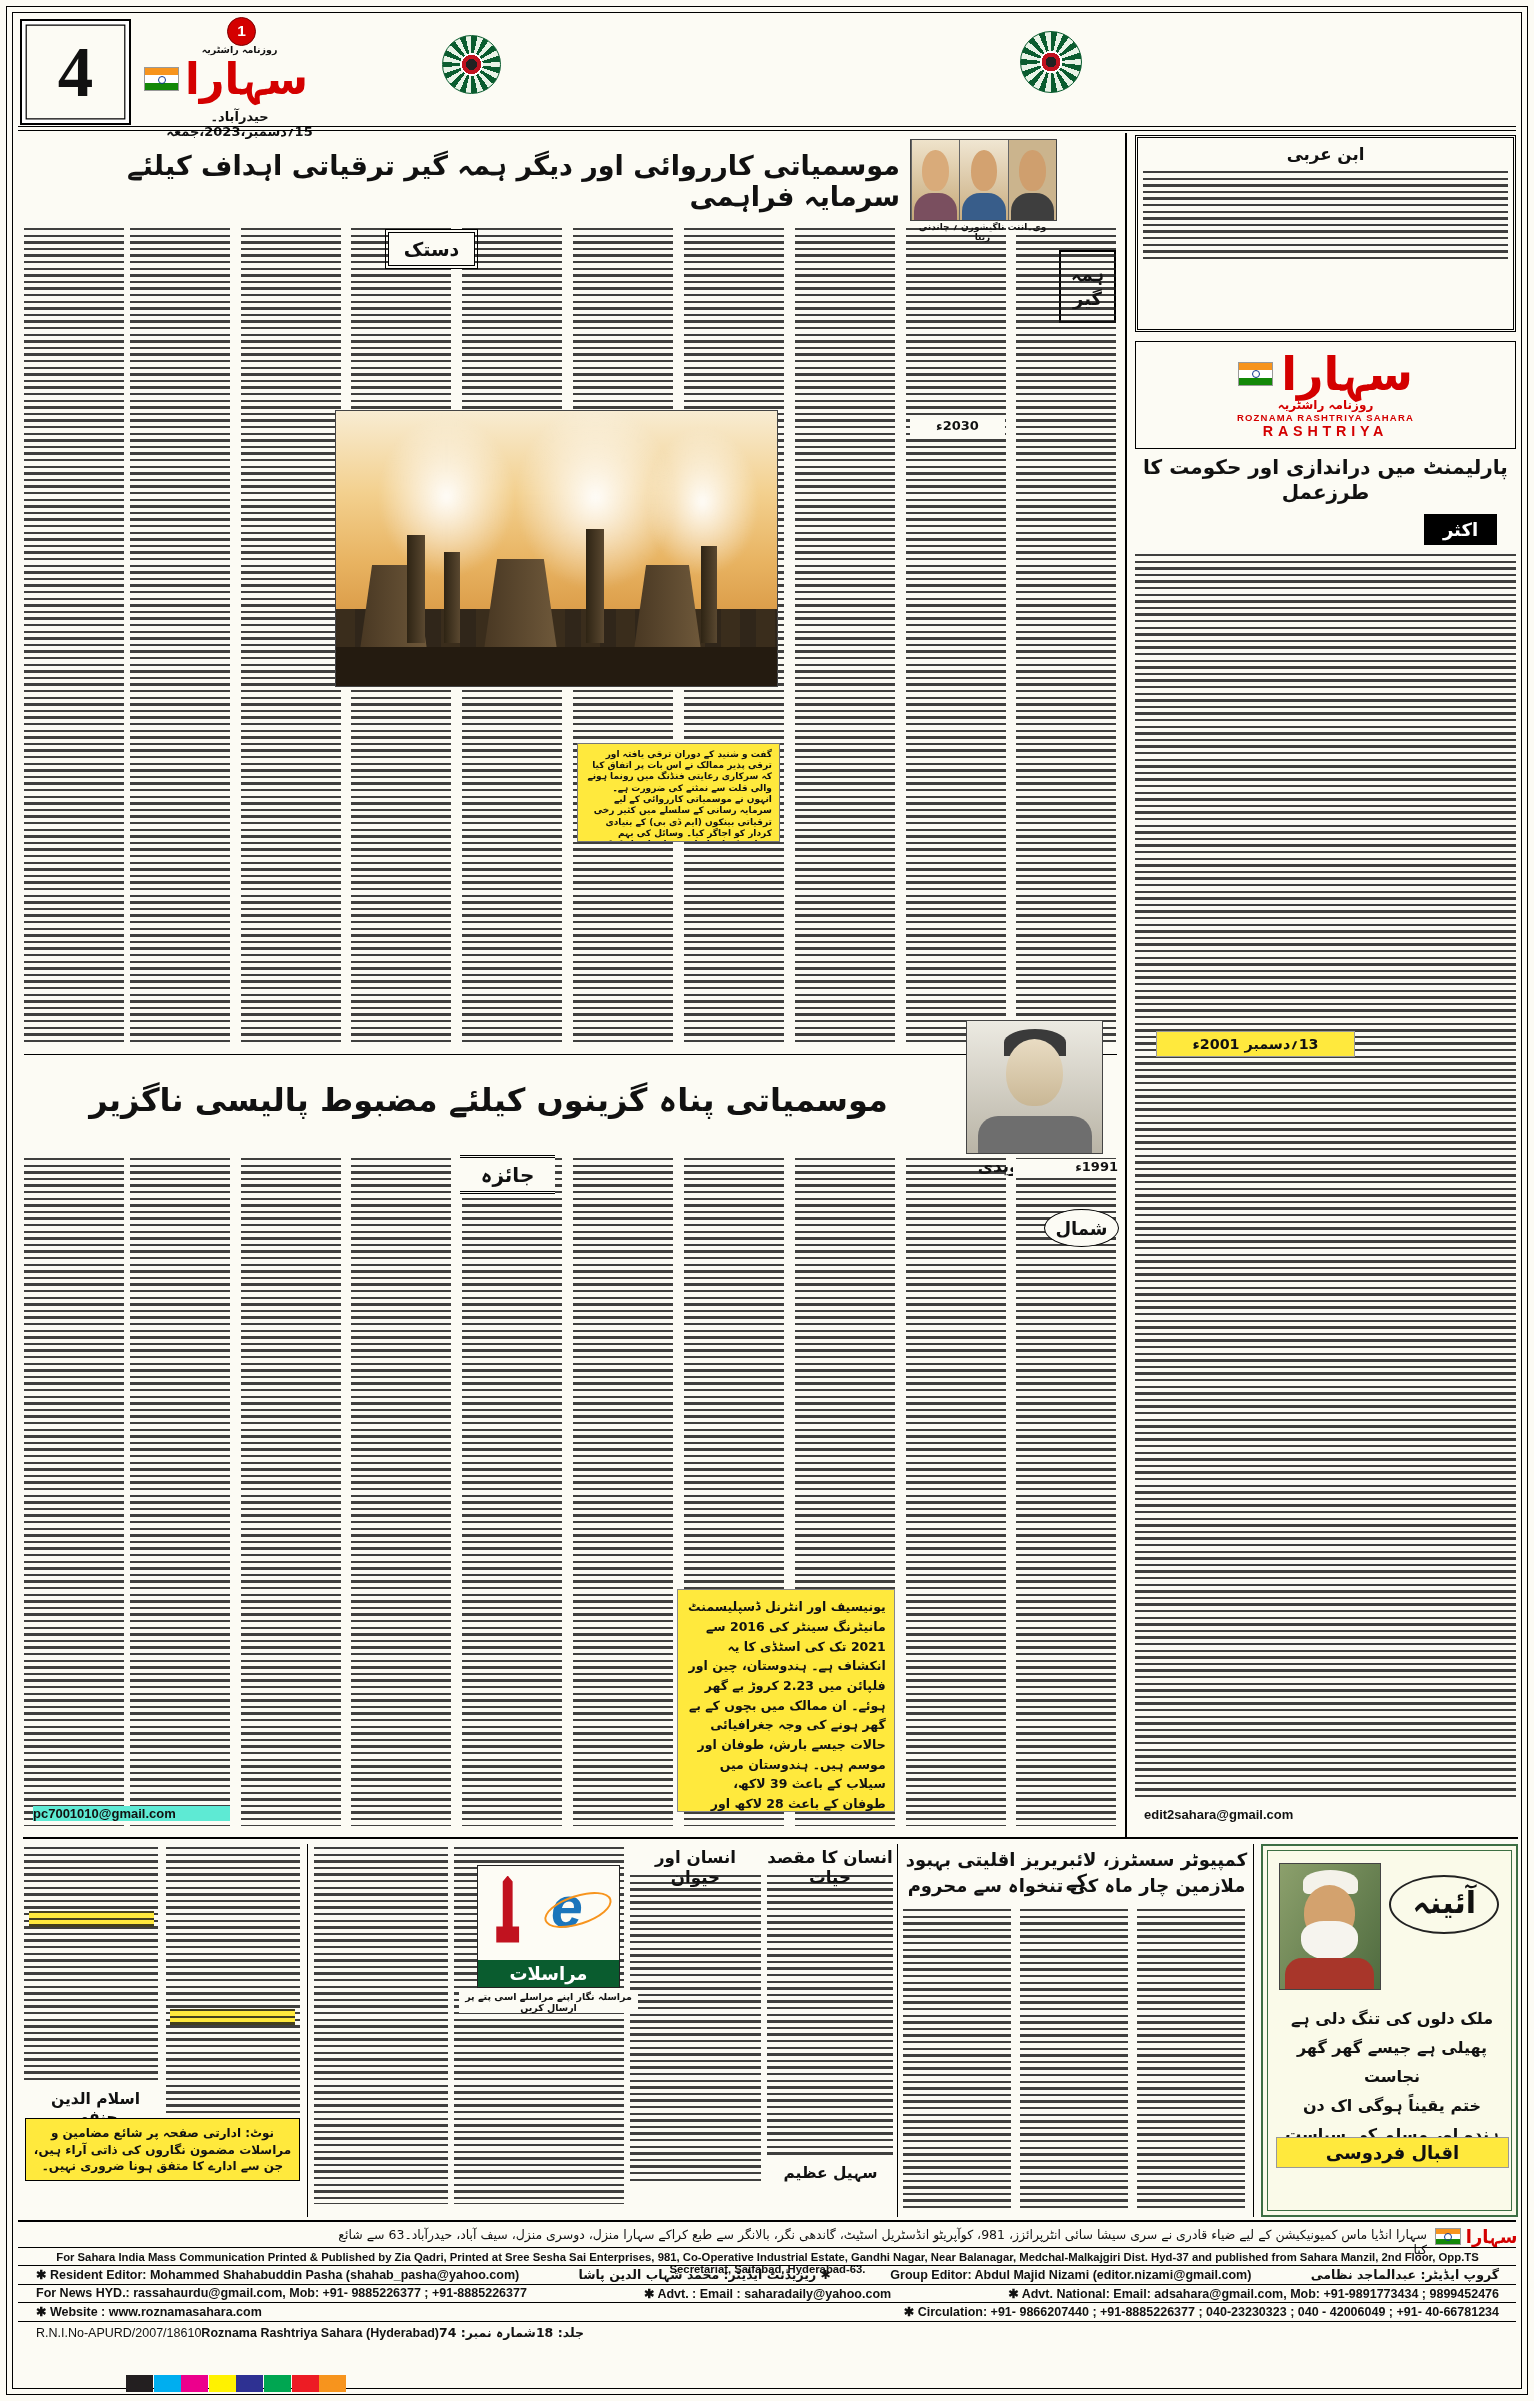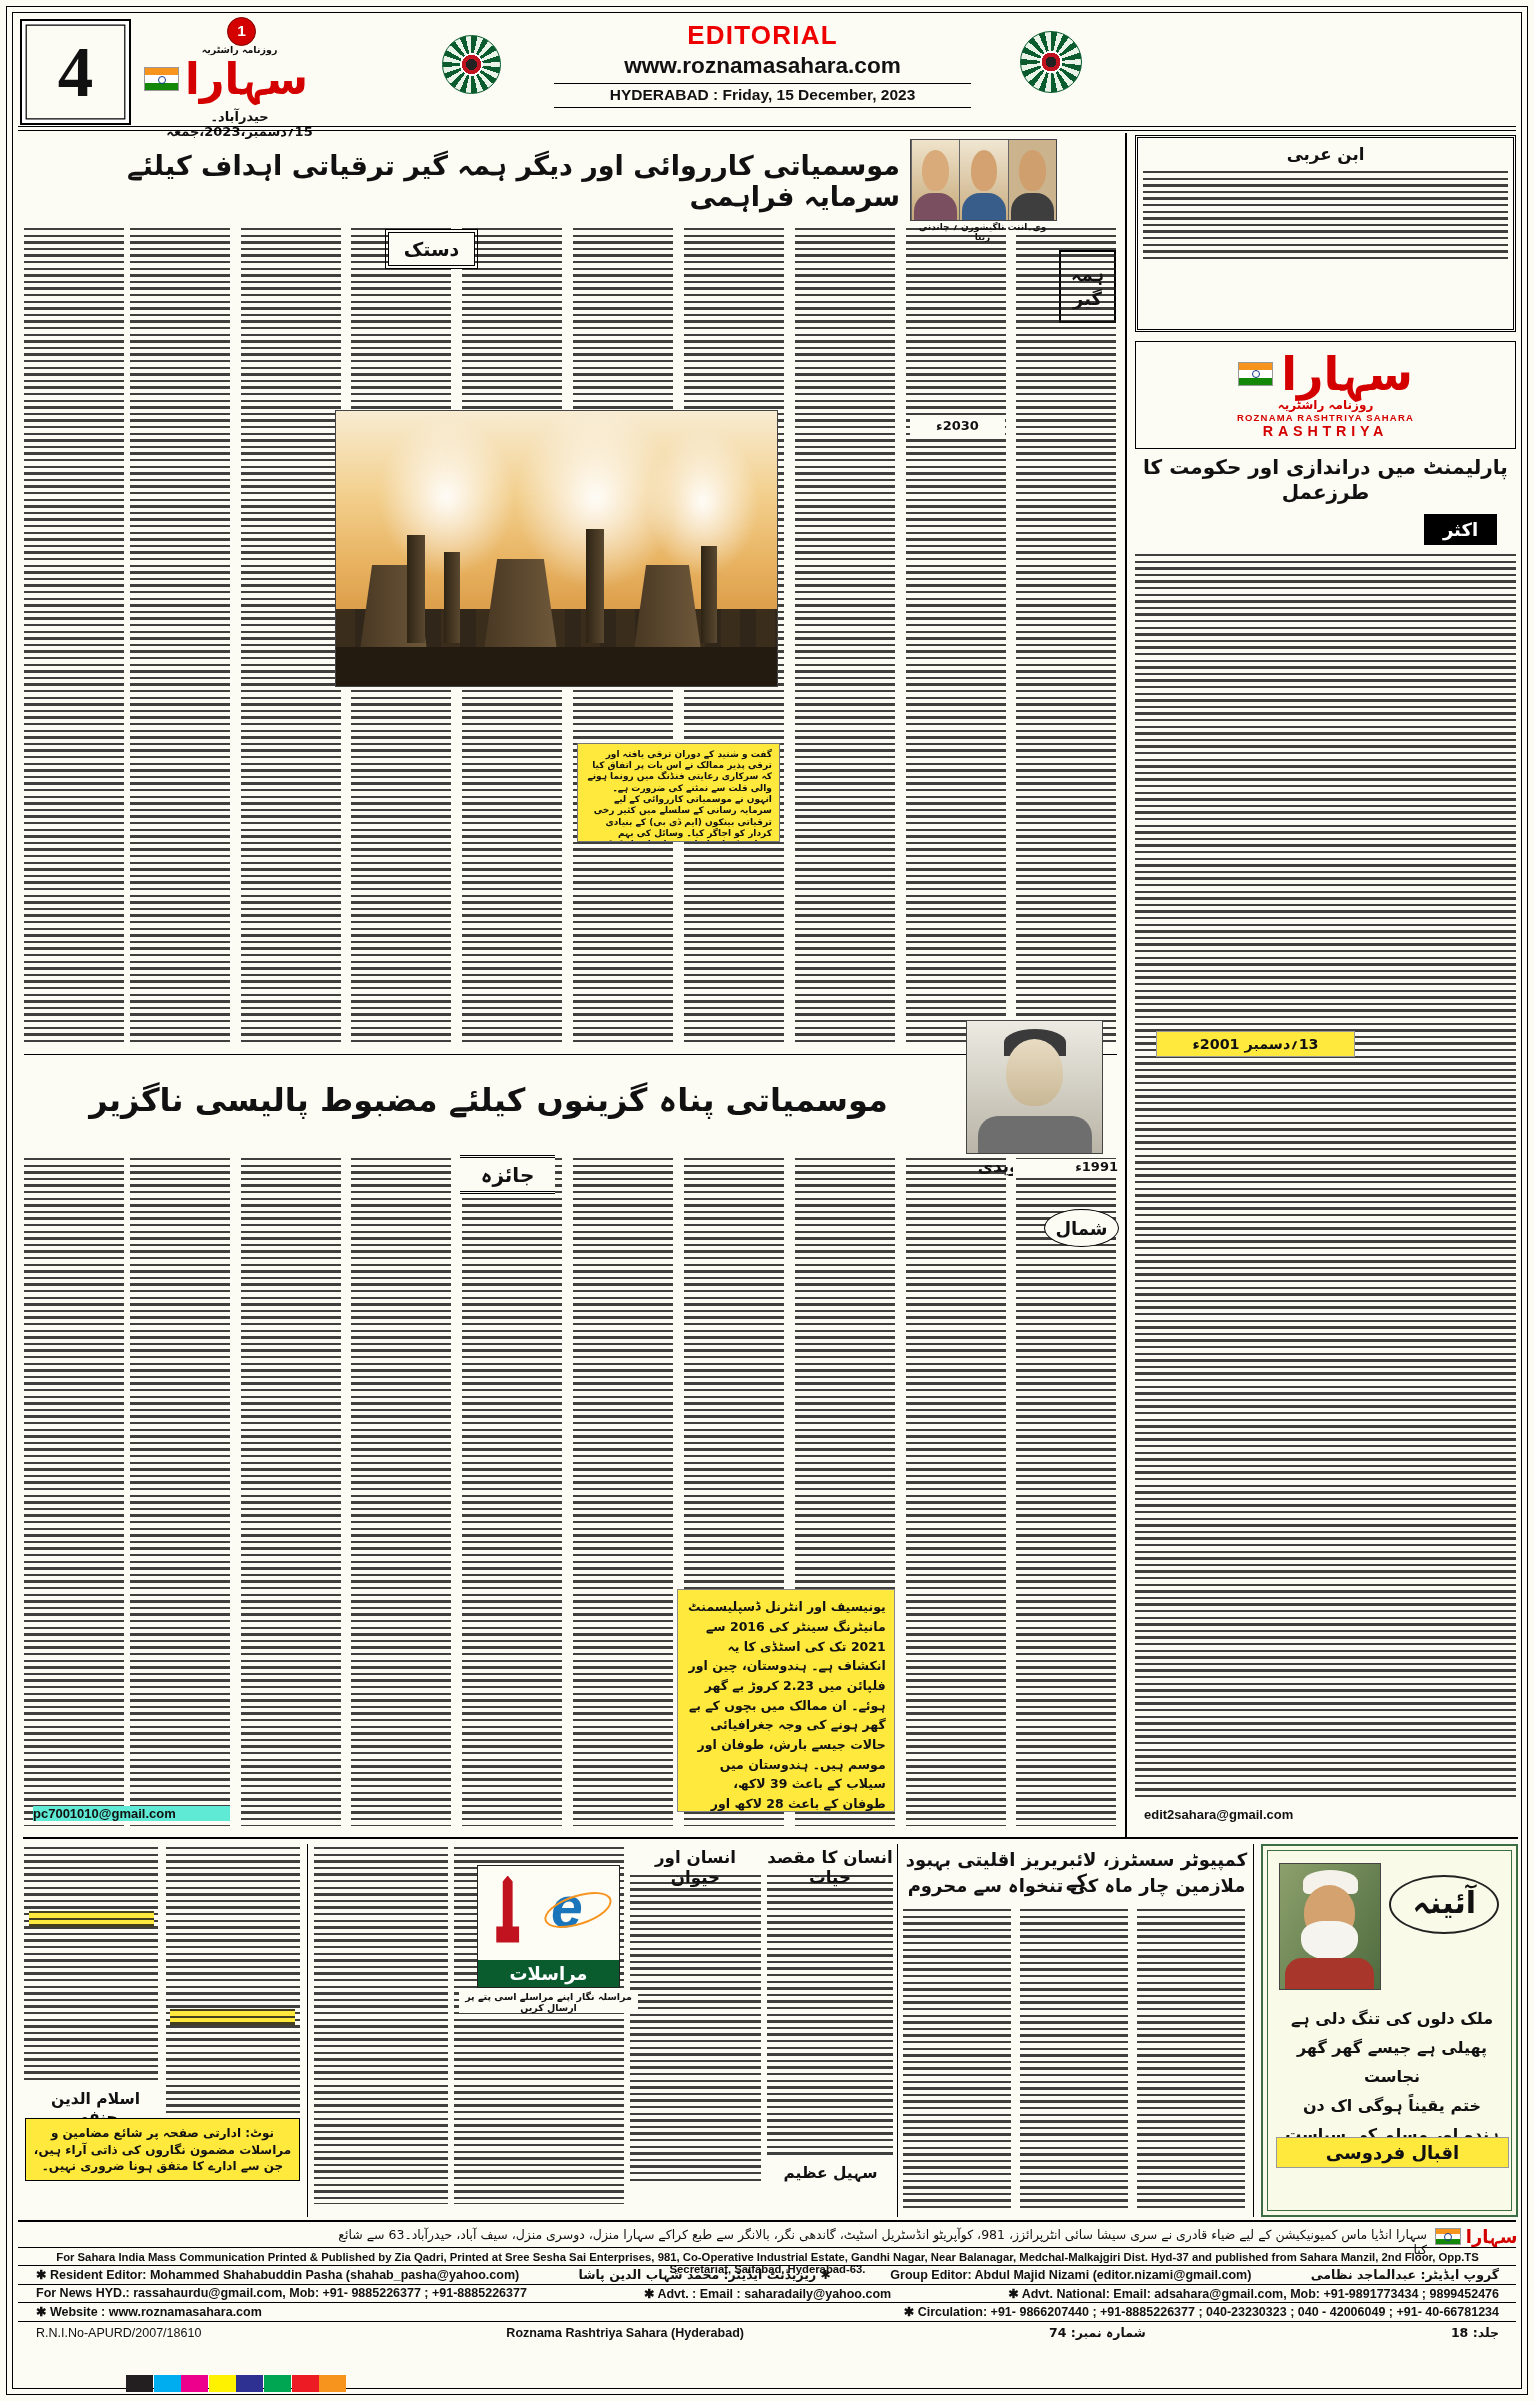--- a/index.html
+++ b/index.html
@@ -75,25 +75,20 @@
     <div class="abs" style="left:6px;top:41px;width:197px;display:flex;align-items:center;gap:6px;">
       <div class="flag"></div>
       <div class="ur b red" style="font-size:43px;line-height:1;">سہارا</div>
     </div>
     <div class="abs ur ctr b" style="left:0;top:92px;width:203px;font-size:13px;">حیدرآباد۔15؍دسمبر،2023،جمعہ</div>
   </div>
 
   <div class="medallion" style="left:442px;top:35px;width:57px;height:57px;"></div>
   <div class="medallion" style="left:1020px;top:31px;width:60px;height:60px;"></div>
 
-  <div class="abs ctr" style="left:524px;top:20px;width:477px;">
-    <div class="en b" style="color:#e00;font-size:26px;letter-spacing:1.2px;">EDITORIAL</div>
-    <div class="en b" style="font-size:22.6px;margin-top:2.4px;">www.roznamasahara.com</div>
-    <div class="en b" style="font-size:15.5px;margin:3.6px auto 0;width:417px;border-top:1.2px solid #000;border-bottom:1.8px solid #000;padding:2.4px 0;">HYDERABAD  : Friday, 15 December, 2023</div>
-  </div>
 
 
   <div class="abs" style="left:18px;top:126px;width:1498px;height:3px;border-top:1.8px solid #000;border-bottom:1.2px solid #000;"></div>
 
   <div class="vr" style="left:1125px;top:133px;width:1.8px;height:1705px;"></div>
 
   <div class="abs ur ctr" style="left:1135px;top:135px;width:381px;height:197px;border:3.6px double #000;box-sizing:border-box;padding:4.8px;">
     <div class="b" style="font-size:16.7px;margin-top:1.2px;">ابن عربی</div>
     <div class="st" style="position:relative;margin-top:7.1px;height:89px;width:100%;"></div>
   </div>
@@ -283,21 +278,21 @@
     <span>✱ Advt. National: Email: adsahara@gmail.com, Mob: +91-9891773434 ; 9899452476</span>
   </div>
 
   <div class="hr" style="left:18px;top:2302px;width:1498px;height:0.6px;"></div>
   <div class="abs en b" style="left:36px;top:2304px;width:1463px;display:flex;justify-content:space-between;font-size:12.5px;">
     <span>✱ Website : www.roznamasahara.com</span>
     <span>✱ Circulation:  +91- 9866207440 ;  +91-8885226377 ;  040-23230323 ;  040 - 42006049 ;  +91- 40-66781234</span>
   </div>
 
   <div class="hr" style="left:18px;top:2321px;width:1498px;height:1.2px;"></div>
-  <div class="abs" style="left:36px;top:2325px;width:1463px;display:flex;justify-content:space-between;align-items:center;font-size:12.5px;">
+  <div class="abs" style="left:36px;top:2325px;width:1463px;display:flex;justify-content:flex-start;align-items:center;font-size:12.5px;">
     <span class="en">R.N.I.No-APURD/2007/18610</span>
     <span class="en b">Roznama Rashtriya Sahara (Hyderabad)</span>
     <span class="ur b">شمارہ نمبر: 74</span>
     <span class="ur b">جلد: 18</span>
   </div>
 
   <div class="abs" style="left:126px;top:2375px;">
     <span class="csq" style="background:#231f20;"></span><span class="csq" style="background:#00aeef;"></span><span class="csq" style="background:#ec008c;"></span><span class="csq" style="background:#fff200;"></span><span class="csq" style="background:#2e3192;"></span><span class="csq" style="background:#00a651;"></span><span class="csq" style="background:#ed1c24;"></span><span class="csq" style="background:#f7941d;"></span>
   </div>
 

